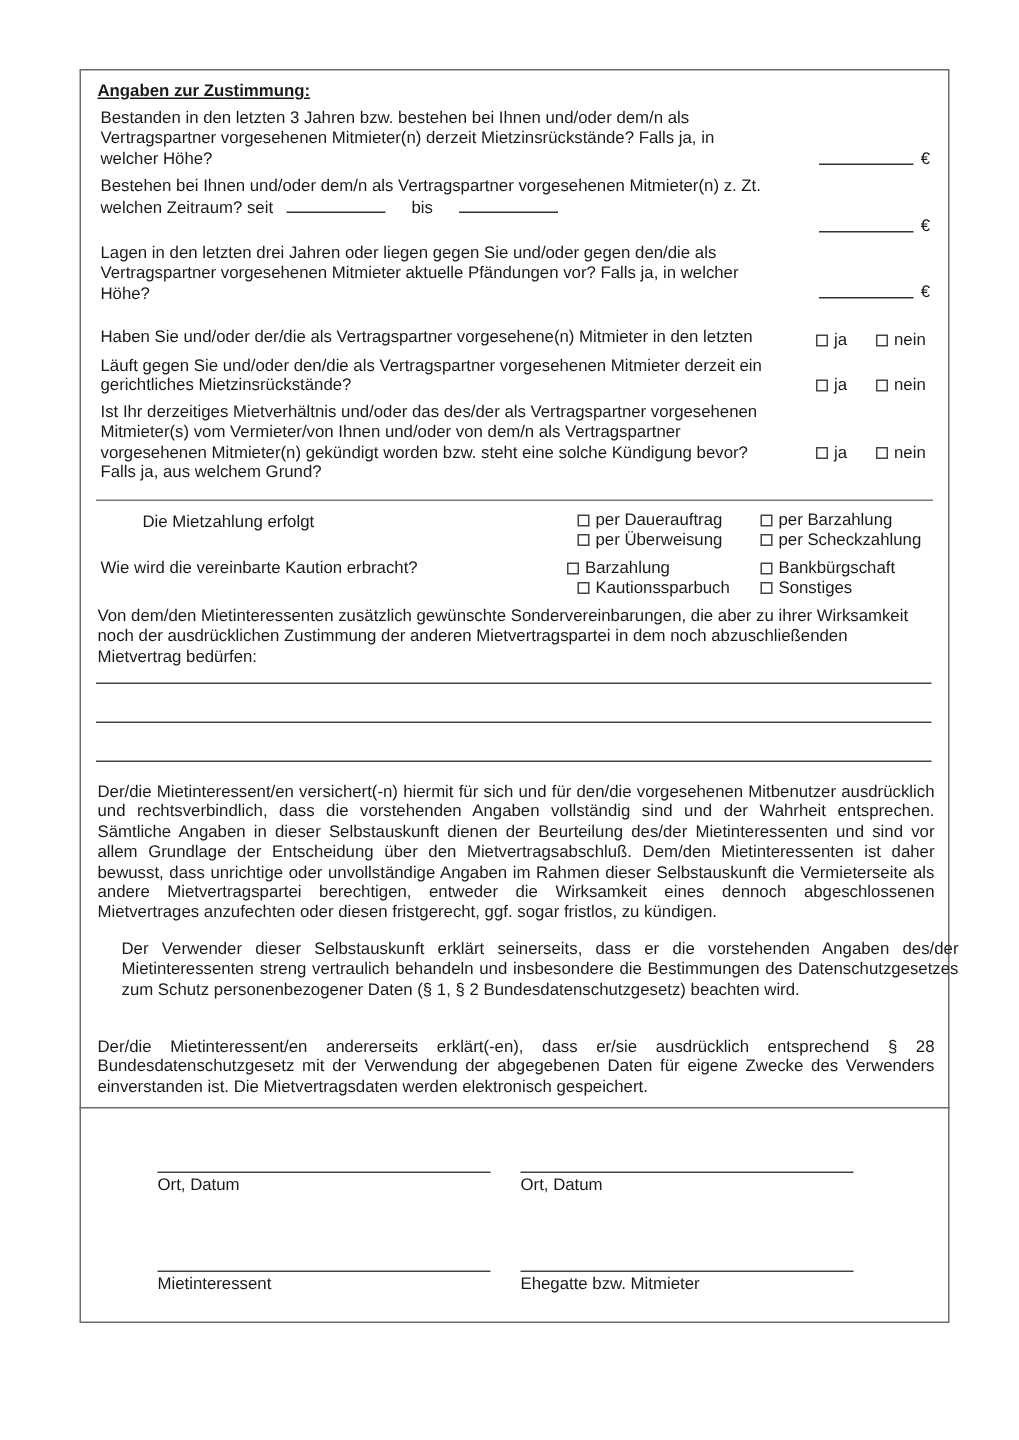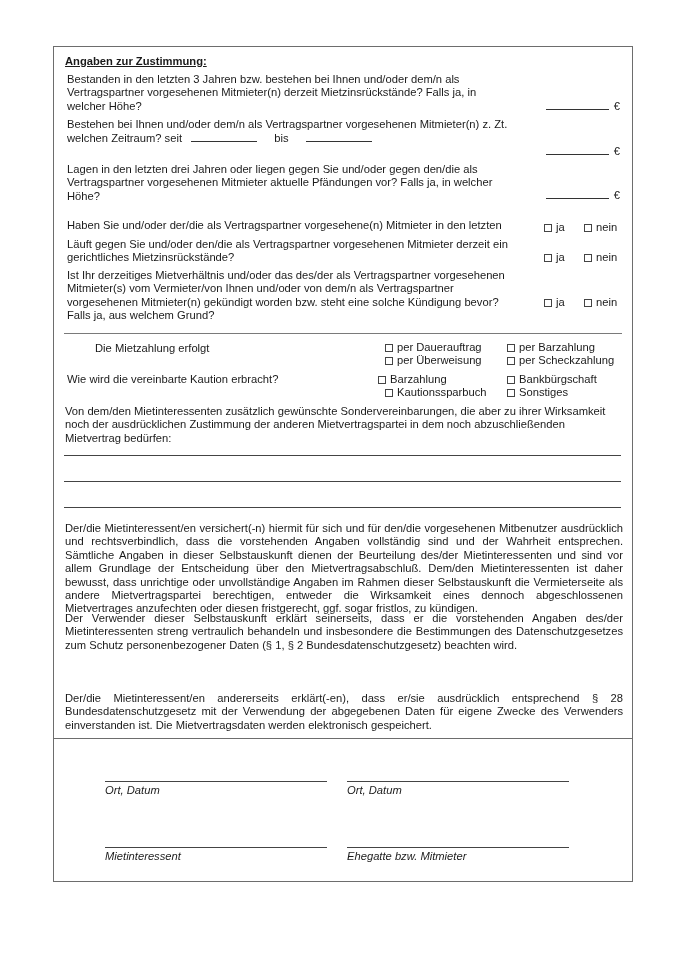--- a/index.html
+++ b/index.html
@@ -15,21 +15,21 @@
   .blank-euro .euro { position: absolute; right: 0; bottom: 0; }
   .inline-blank { display: inline-block; width: 66px; border-bottom: 1px solid #333; height: 10px; vertical-align: baseline; }
   .chk { position: absolute; white-space: nowrap; }
   .box { display: inline-block; width: 8px; height: 8px; border: 1px solid #444; margin-right: 4px; vertical-align: -1px; box-sizing: border-box; }
   .rule { position: absolute; border-top: 1.3px solid #7a7a7a; height: 0; }
   .para { position: absolute; left: 65px; width: 558px; text-align: justify; }
   .para.left { text-align: left; }
   .hline { position: absolute; border-top: 1px solid #444; height: 0; }
   .divider { position: absolute; left: 53px; top: 738px; width: 580px; border-top: 1.5px solid #6d6d6d; }
   .sigline { position: absolute; border-top: 1px solid #444; width: 222px; height: 0; }
-  .siglabel { position: absolute; font-style: italic; }
+  .siglabel { position: absolute; }
 </style>
 </head>
 <body>
 
 <div class="frame"></div>
 
 <div class="abs heading">Angaben zur Zustimmung:</div>
 
 <div class="q" style="top:73px;">
   <div>Bestanden in den letzten 3 Jahren bzw. bestehen bei Ihnen und/oder dem/n als</div>
@@ -132,21 +132,21 @@
 <div class="para left" style="top:405px;">
   <div>Von dem/den Mietinteressenten zusätzlich gewünschte Sondervereinbarungen, die aber zu ihrer Wirksamkeit</div>
   <div>noch der ausdrücklichen Zustimmung der anderen Mietvertragspartei in dem noch abzuschließenden</div>
   <div>Mietvertrag bedürfen:</div>
 </div>
 <div class="hline" style="left:64px;top:455px;width:557px;"></div>
 <div class="hline" style="left:64px;top:481px;width:557px;"></div>
 <div class="hline" style="left:64px;top:507px;width:557px;"></div>
 
 <div class="para" style="top:522px;">Der/die Mietinteressent/en versichert(-n) hiermit für sich und für den/die vorgesehenen Mitbenutzer ausdrücklich und rechtsverbindlich, dass die vorstehenden Angaben vollständig sind und der Wahrheit entsprechen. Sämtliche Angaben in dieser Selbstauskunft dienen der Beurteilung des/der Mietinteressenten und sind vor allem Grundlage der Entscheidung über den Mietvertragsabschluß. Dem/den Mietinteressenten ist daher bewusst, dass unrichtige oder unvollständige Angaben im Rahmen dieser Selbstauskunft die Vermieterseite als andere Mietvertragspartei berechtigen, entweder die Wirksamkeit eines dennoch abgeschlossenen Mietvertrages anzufechten oder diesen fristgerecht, ggf. sogar fristlos, zu kündigen.</div>
-<div class="para" style="top:612px;">Der Verwender dieser Selbstauskunft erklärt seinerseits, dass er die vorstehenden Angaben des/der Mietinteressenten streng vertraulich behandeln und insbesondere die Bestimmungen des Datenschutzgesetzes zum Schutz personenbezogener Daten (§ 1, § 2 Bundesdatenschutzgesetz) beachten wird.</div>
+<div class="para" style="top:627px;margin-left:16px;">Der Verwender dieser Selbstauskunft erklärt seinerseits, dass er die vorstehenden Angaben des/der Mietinteressenten streng vertraulich behandeln und insbesondere die Bestimmungen des Datenschutzgesetzes zum Schutz personenbezogener Daten (§ 1, § 2 Bundesdatenschutzgesetz) beachten wird.</div>
 <div class="para" style="top:692px;">Der/die Mietinteressent/en andererseits erklärt(-en), dass er/sie ausdrücklich entsprechend § 28 Bundesdatenschutzgesetz mit der Verwendung der abgegebenen Daten für eigene Zwecke des Verwenders einverstanden ist. Die Mietvertragsdaten werden elektronisch gespeichert.</div>
 
 <div class="divider"></div>
 
 <div class="sigline" style="left:105px;top:781px;"></div>
 <div class="siglabel" style="left:105px;top:784px;">Ort, Datum</div>
 <div class="sigline" style="left:347px;top:781px;"></div>
 <div class="siglabel" style="left:347px;top:784px;">Ort, Datum</div>
 
 <div class="sigline" style="left:105px;top:847px;"></div>

